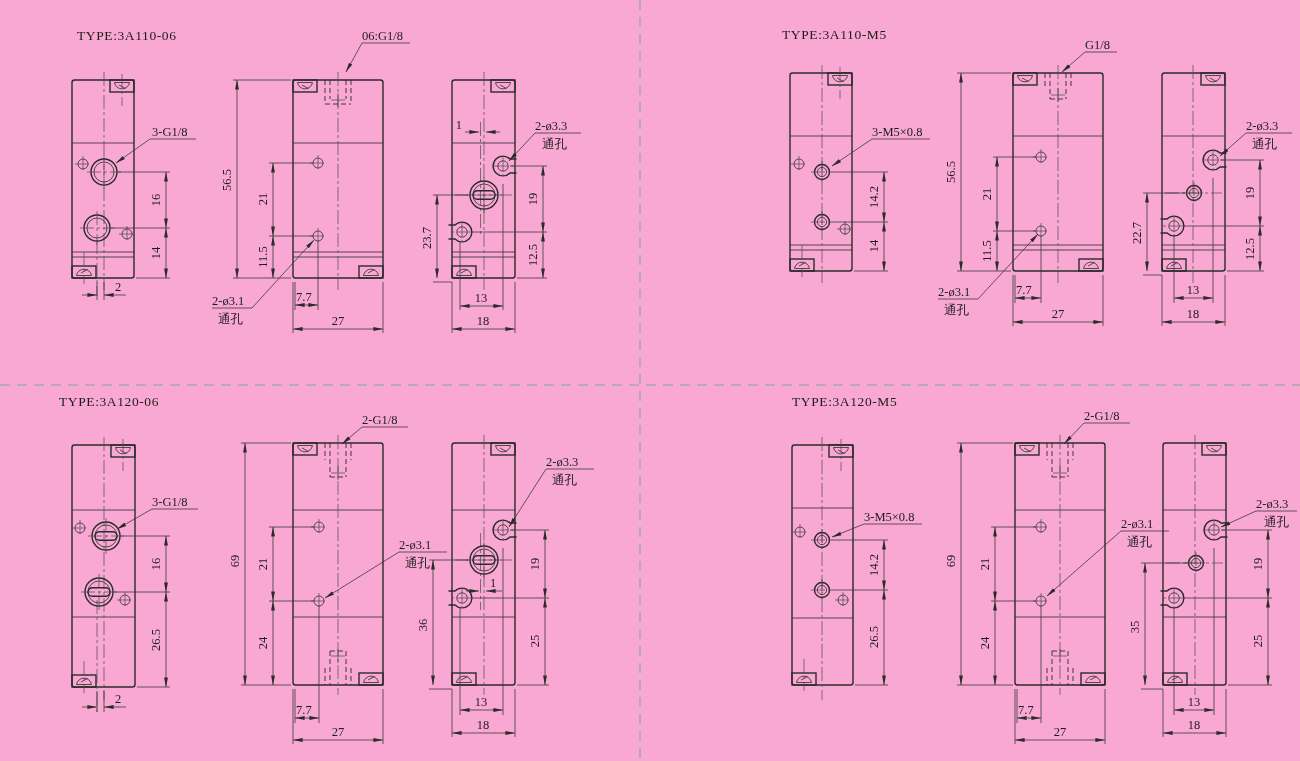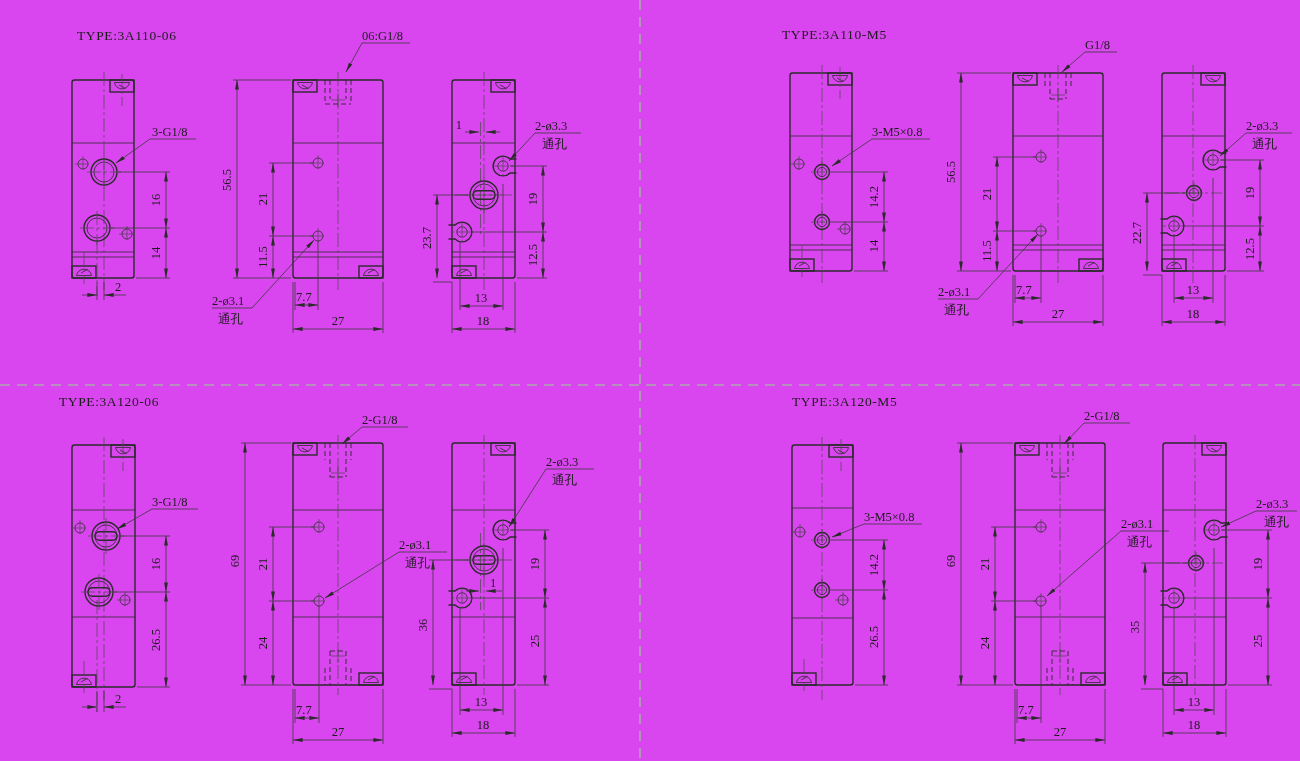--- a/index.html
+++ b/index.html
@@ -1,16 +1,16 @@
 <!DOCTYPE html>
 <html><head>
 <meta charset="utf-8">
 <style>
   html,body{margin:0;padding:0;background:#ffffff;}
-  .sheet{width:1300px;height:761px;position:relative;background:#d946ef;overflow:hidden;}
+  .sheet{width:1300px;height:761px;position:relative;background:#f9a8d4;overflow:hidden;}
   svg{display:block;}
   
   .o  {stroke:#2b2b2b;stroke-width:1.4;fill:none;stroke-linecap:round;}
   .t  {stroke:#2b2b2b;stroke-width:0.8;fill:none;}
   .d  {stroke:#3a3a3a;stroke-width:0.8;fill:none;}
   .cl {stroke:#4a4a4a;stroke-width:0.7;fill:none;stroke-dasharray:14,3,3,3;}
   .hd {stroke:#2b2b2b;stroke-width:0.9;fill:none;stroke-dasharray:5,3;}
   .divider{stroke:#a9a9a9;stroke-width:1.6;stroke-dasharray:10,7;fill:none;}
   text{fill:#1c1c1c;font-family:"Liberation Serif","DejaVu Serif",serif;}
   .ttl{font-size:13.5px;letter-spacing:0.6px;}

